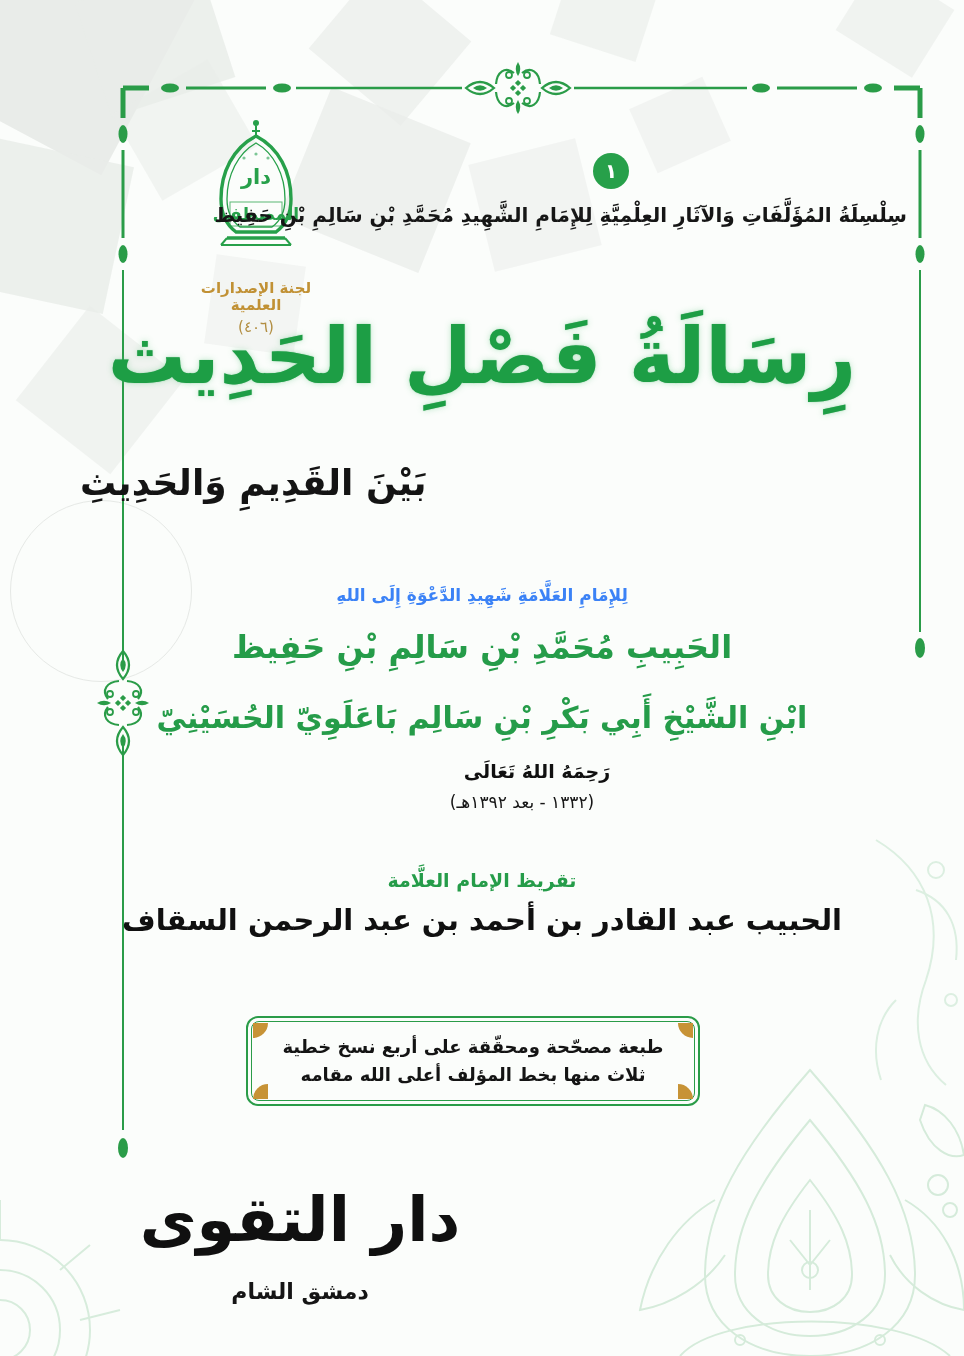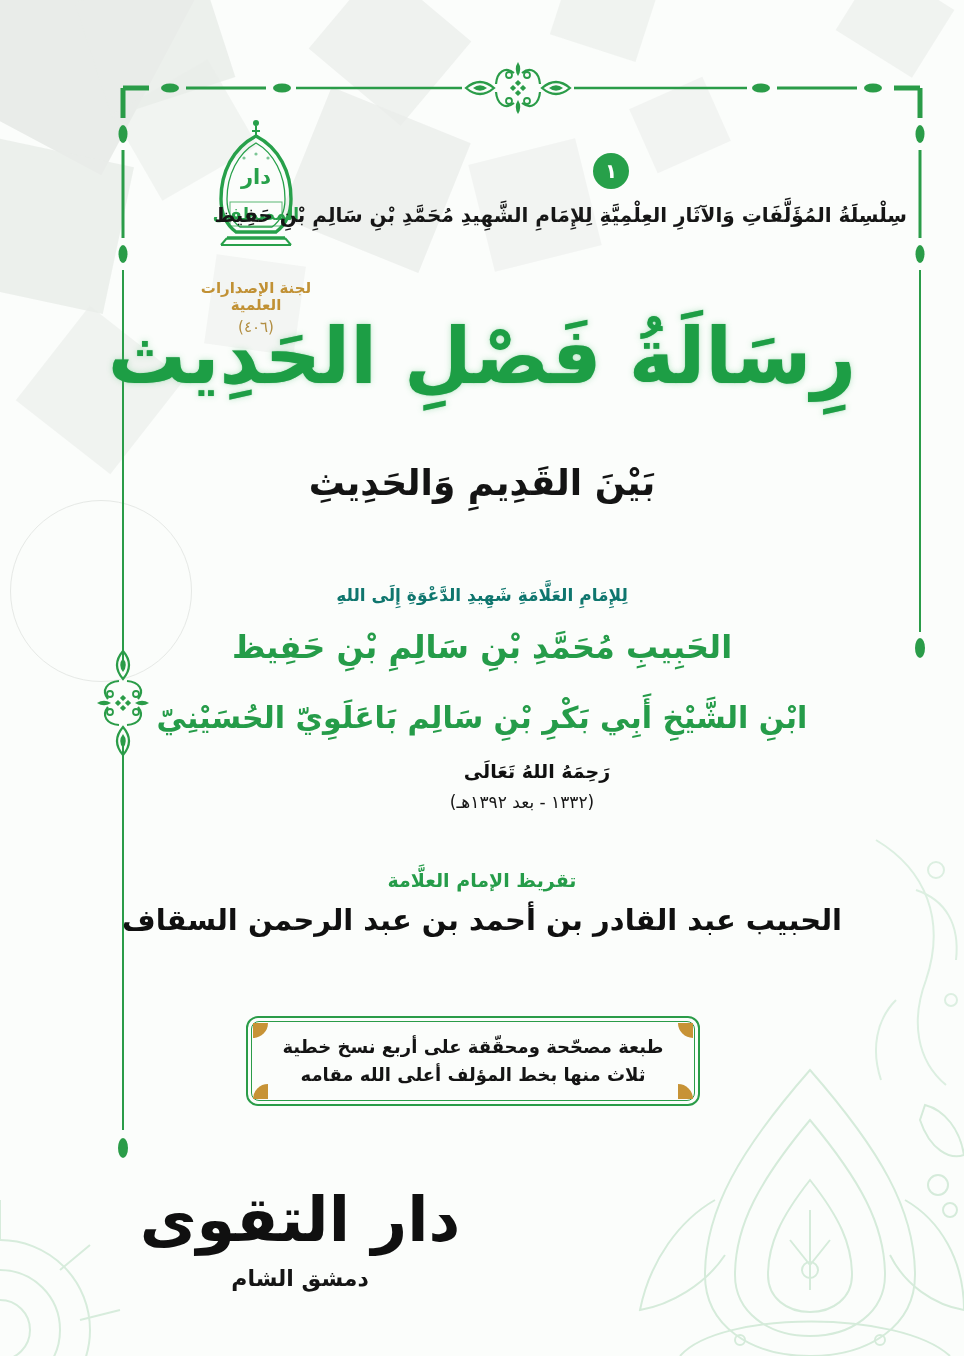--- a/index.html
+++ b/index.html
@@ -35,24 +35,24 @@
   }
   
   .title{
     position:absolute;left:80px;right:80px;top:296px;margin:0;
     text-align:center;font-size:78px;font-weight:bold;color:#1d9e45;line-height:1.55;
     text-shadow:0 0 6px rgba(110,205,140,.45), 0 0 1px rgba(30,150,70,.55);
     white-space:nowrap;
   }
   .subtitle{
     position:absolute;left:80px;right:80px;top:462px;
-    text-align:center;font-size:36px;font-weight:bold;color:#141414;
-  }
-  
-  .intro{position:absolute;left:80px;right:80px;top:585px;text-align:center;font-size:17px;font-weight:bold;color:#0f766e;}
+    text-align:left;font-size:36px;font-weight:bold;color:#141414;
+  }
+  
+  .intro{position:absolute;left:80px;right:80px;top:585px;text-align:center;font-size:17px;font-weight:bold;color:#3b82f6;}
   .author{position:absolute;left:60px;right:60px;top:628px;text-align:center;font-size:32px;font-weight:bold;color:#259c49;white-space:nowrap;}
   .lineage{position:absolute;left:60px;right:60px;top:700px;text-align:center;font-size:30px;font-weight:bold;color:#259c49;white-space:nowrap;}
   .mercy{position:absolute;left:190px;right:80px;top:760px;text-align:center;font-size:19px;font-weight:bold;color:#101010;}
   .dates{position:absolute;left:160px;right:80px;top:792px;text-align:center;font-size:17px;color:#161616;}
   
   .taqriz-label{position:absolute;left:80px;right:80px;top:869px;text-align:center;font-size:19px;font-weight:bold;color:#259c49;}
   .taqriz-name{position:absolute;left:60px;right:60px;top:903px;text-align:center;font-size:29px;font-weight:bold;color:#101010;white-space:nowrap;}
   
   .edition-box{
     position:absolute;left:246px;top:1016px;width:450px;height:86px;
@@ -65,21 +65,21 @@
   }
   .edition-line{font-size:18px;font-weight:bold;color:#141414;line-height:1.25;}
   .corner{position:absolute;width:15px;height:15px;background:#c79336;}
   .corner.tl{top:5px;right:5px;border-radius:0 0 0 100%;}
   .corner.tr{top:5px;left:5px;border-radius:0 0 100% 0;}
   .corner.bl{bottom:5px;right:5px;border-radius:0 100% 0 0;}
   .corner.br{bottom:5px;left:5px;border-radius:100% 0 0 0;}
   
   .imprint{position:absolute;left:120px;top:1178px;width:360px;text-align:center;}
   .pub{font-size:62px;font-weight:bold;color:#101010;line-height:1.35;font-family:"DejaVu Sans",sans-serif;}
-  .city{font-size:22px;font-weight:bold;color:#151515;margin-top:4px;}
+  .city{font-size:22px;font-weight:bold;color:#151515;margin-top:17px;}
 </style>
 </head>
 <body>
 
 <div class="page">
 
   <div class="wm-layer">
     <span class="wm-gray" style="left:-40px;top:-60px;width:200px;height:200px;transform:rotate(28deg);"></span>
     <span class="wm-gray" style="left:90px;top:-20px;width:130px;height:120px;transform:rotate(-18deg);opacity:.8;"></span>
     <span class="wm-gray" style="left:330px;top:-10px;width:120px;height:110px;transform:rotate(40deg);opacity:.7;"></span>

